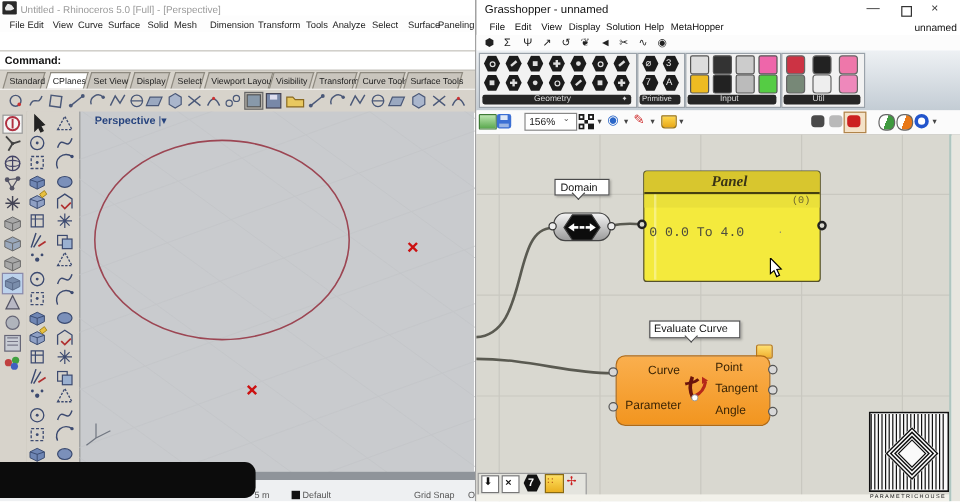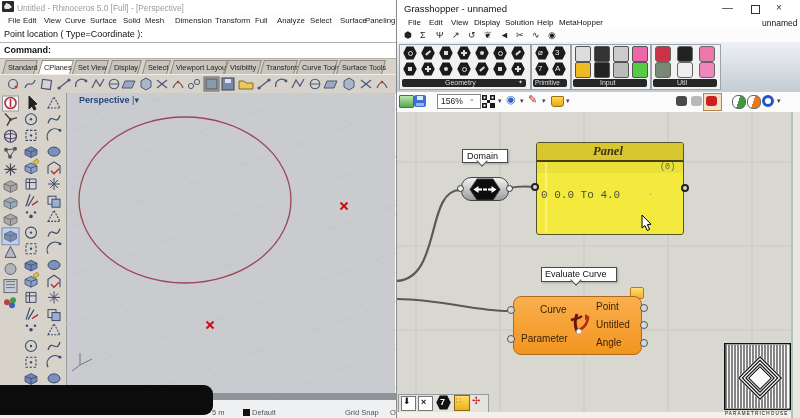--- a/index.html
+++ b/index.html
@@ -16,27 +16,26 @@
 <div class="abs" style="left:0;top:13px;width:396px;height:14px;background:#fdfdfd;"></div>
 <div class="txt" style="left:8px;top:16px;font-size:7.8px;color:#1c1c1c;">File</div>
 <div class="txt" style="left:23px;top:16px;font-size:7.8px;color:#1c1c1c;">Edit</div>
 <div class="txt" style="left:44px;top:16px;font-size:7.8px;color:#1c1c1c;">View</div>
 <div class="txt" style="left:65px;top:16px;font-size:7.8px;color:#1c1c1c;">Curve</div>
 <div class="txt" style="left:90px;top:16px;font-size:7.8px;color:#1c1c1c;">Surface</div>
 <div class="txt" style="left:123px;top:16px;font-size:7.8px;color:#1c1c1c;">Solid</div>
 <div class="txt" style="left:145px;top:16px;font-size:7.8px;color:#1c1c1c;">Mesh</div>
 <div class="txt" style="left:175px;top:16px;font-size:7.8px;color:#1c1c1c;">Dimension</div>
 <div class="txt" style="left:215px;top:16px;font-size:7.8px;color:#1c1c1c;">Transform</div>
-<div class="txt" style="left:255px;top:16px;font-size:7.8px;color:#1c1c1c;">Full</div>
+<div class="txt" style="left:255px;top:16px;font-size:7.8px;color:#1c1c1c;">Tools</div>
 <div class="txt" style="left:277px;top:16px;font-size:7.8px;color:#1c1c1c;">Analyze</div>
 <div class="txt" style="left:310px;top:16px;font-size:7.8px;color:#1c1c1c;">Select</div>
 <div class="txt" style="left:340px;top:16px;font-size:7.8px;color:#1c1c1c;">Surface</div>
 <div class="txt" style="left:365px;top:16px;font-size:7.8px;color:#1c1c1c;">Paneling</div>
 <div class="abs" style="left:0;top:27px;width:396px;height:15px;background:#ffffff;border-bottom:1px solid #b5b2aa;"></div>
-<div class="txt" style="left:4px;top:29px;font-size:9px;color:#111;">Point location ( Type=Coordinate ):</div>
 <div class="abs" style="left:0;top:43px;width:396px;height:15px;background:#ffffff;border-bottom:1px solid #b5b2aa;"></div>
 <div class="txt" style="left:4px;top:45px;font-size:9px;font-weight:bold;color:#111;">Command:</div>
 <div class="abs" style="left:0;top:59px;width:396px;height:15px;background:#d7d3cb;"></div>
 <div class="abs" style="left:4px;top:60px;width:32px;height:14px;background:#c9c5bd;border:1px solid #8d897f;border-bottom:none;transform:skewX(-16deg);box-sizing:border-box;"></div>
 <div class="txt" style="left:8px;top:62.5px;font-size:7.3px;color:#222;">Standard</div>
 <div class="abs" style="left:40px;top:60px;width:32px;height:14px;background:#ffffff;border:1px solid #8d897f;border-bottom:none;transform:skewX(-16deg);box-sizing:border-box;"></div>
 <div class="txt" style="left:44px;top:62.5px;font-size:7.3px;color:#222;">CPlanes</div>
 <div class="abs" style="left:74px;top:60px;width:33px;height:14px;background:#c9c5bd;border:1px solid #8d897f;border-bottom:none;transform:skewX(-16deg);box-sizing:border-box;"></div>
 <div class="txt" style="left:78px;top:62.5px;font-size:7.3px;color:#222;">Set View</div>
 <div class="abs" style="left:110px;top:60px;width:30px;height:14px;background:#c9c5bd;border:1px solid #8d897f;border-bottom:none;transform:skewX(-16deg);box-sizing:border-box;"></div>
@@ -446,21 +445,21 @@
       <polygon points="1,0 1,13 4,10.5 6.2,15.5 8.6,14.4 6.4,9.6 10,9.2" fill="#fff" stroke="#000" stroke-width="1"></polygon>
     </svg>
 <div class="abs" style="left:541px;top:267px;width:74px;height:13px;background:#fff;border:1.3px solid #4a4a4a;box-shadow:1px 1px 2px rgba(0,0,0,0.25);"></div>
 <div class="abs" style="left:572px;top:279px;width:7px;height:7px;background:#fff;border-right:1.3px solid #4a4a4a;border-bottom:1.3px solid #4a4a4a;transform:rotate(45deg);margin-top:-3px;"></div>
 <div class="txt" style="left:545px;top:268.5px;font-size:9px;color:#111;">Evaluate Curve</div>
 <div class="abs" style="left:630px;top:287px;width:12px;height:10px;background:linear-gradient(#ffe070,#f0b030);border:1px solid #b87818;border-radius:2px;"></div>
 <div class="abs" style="left:513px;top:296px;width:129px;height:59px;background:linear-gradient(#faaf4e,#f2951f);border:1.5px solid #b06a16;border-radius:8px;box-sizing:border-box;"></div>
 <div class="txt" style="left:540px;top:304px;font-size:10px;color:#3c2505;">Curve</div>
 <div class="txt" style="left:521px;top:333px;font-size:10px;color:#3c2505;">Parameter</div>
 <div class="txt" style="left:596px;top:301px;font-size:10px;color:#3c2505;">Point</div>
-<div class="txt" style="left:596px;top:319px;font-size:10px;color:#3c2505;">Untitled</div>
+<div class="txt" style="left:596px;top:319px;font-size:10px;color:#3c2505;">Tangent</div>
 <div class="txt" style="left:596px;top:337px;font-size:10px;color:#3c2505;">Angle</div>
 <svg class="abs" style="left:568px;top:311px;" width="24" height="26" viewBox="0 0 24 26">
 <path d="M 9 3 C 6.5 9 6.5 15 9.5 21" fill="none" stroke="#6b140c" stroke-width="3"></path>
 <path d="M 3 9 C 8 7.5 11 8 14 5" fill="none" stroke="#6b140c" stroke-width="2.4"></path>
 <path d="M 11 19 C 16 17 19 13 20 7" fill="none" stroke="#b5281a" stroke-width="2.6"></path>
 <path d="M 17 3 L 22 6 L 17 9 Z" fill="#b5281a"></path>
 <circle cx="11" cy="20.5" r="2.6" fill="#fff" stroke="#999" stroke-width="0.8"></circle>
 </svg>
 <div class="abs" style="left:507px;top:306px;width:8px;height:8px;background:#d8d8d8;border:1.5px solid #555;border-radius:50%;box-sizing:border-box;"></div>
 <div class="abs" style="left:507px;top:335px;width:8px;height:8px;background:#d8d8d8;border:1.5px solid #555;border-radius:50%;box-sizing:border-box;"></div>

